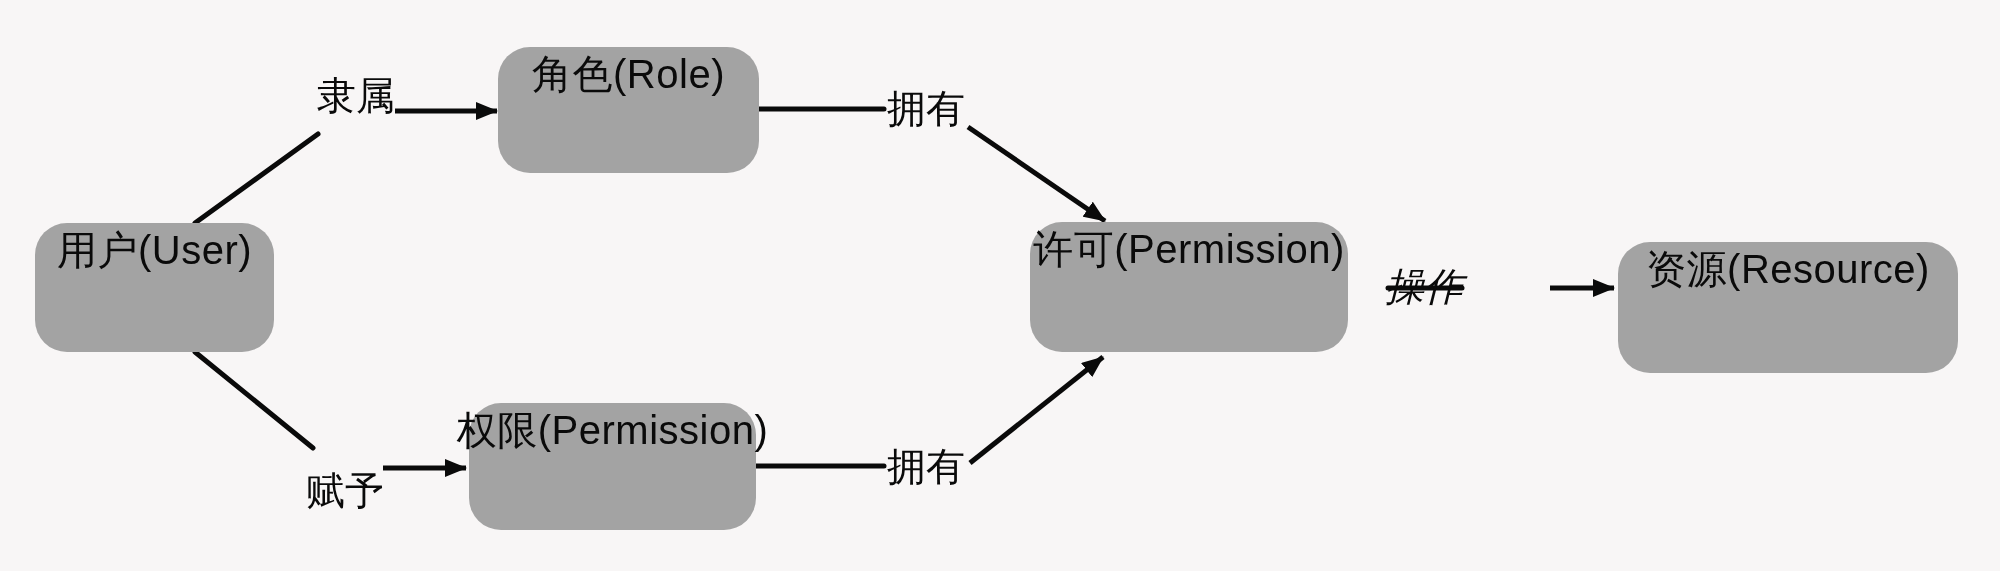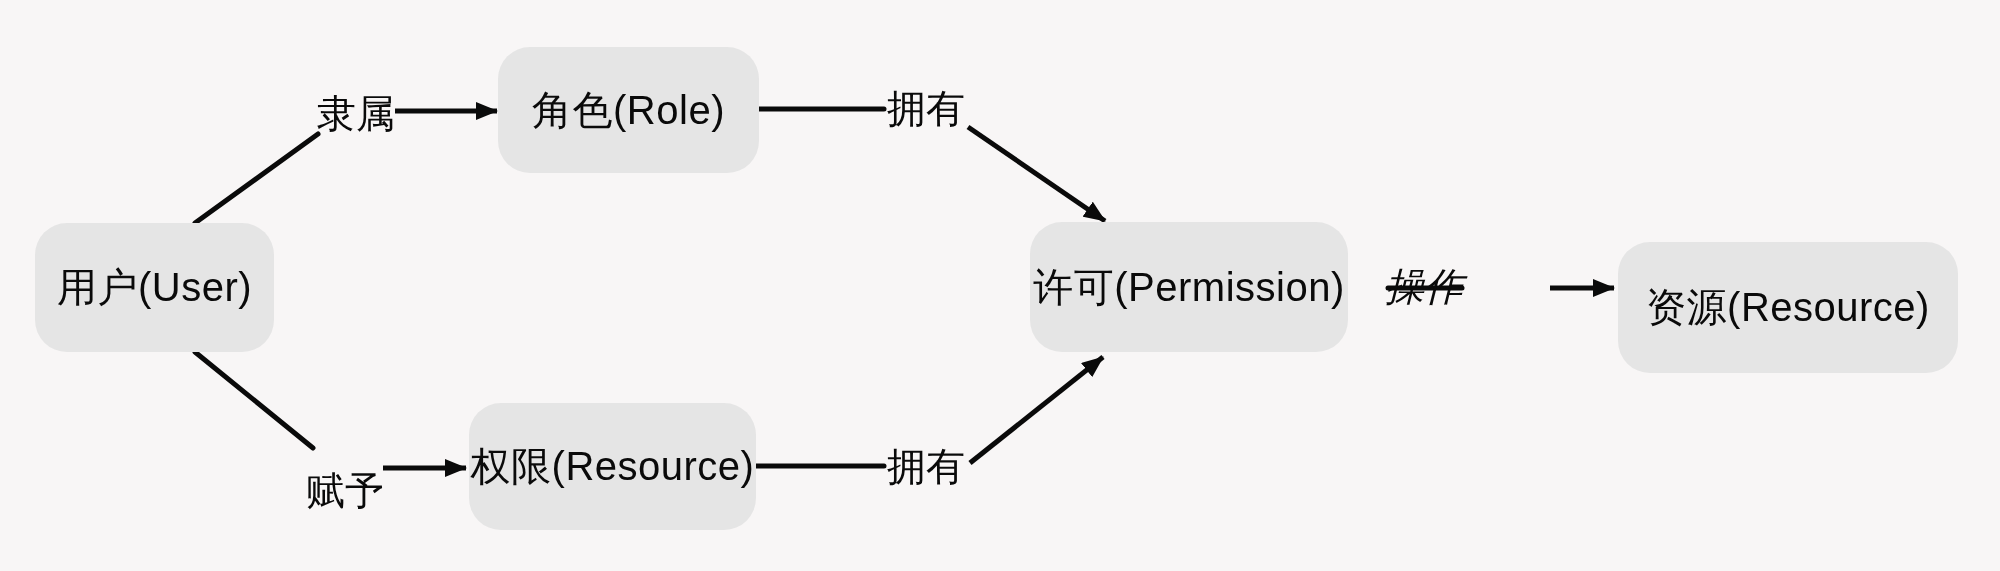--- a/index.html
+++ b/index.html
@@ -18,45 +18,44 @@
   }
   .edges-layer {
     position: absolute;
     left: 0;
     top: 0;
     width: 2000px;
     height: 571px;
   }
   .node {
     position: absolute;
-    background: #e5e5e5;
+    background: #a3a3a3;
     border-radius: 32px;
     display: flex;
-    align-items: center;
     justify-content: center;
     font-size: 40px;
     letter-spacing: 0.5px;
     white-space: nowrap;
     color: #0a0a0a;
   }
   .edge-label {
     position: absolute;
     display: flex;
     align-items: center;
     justify-content: center;
     font-size: 39px;
     white-space: nowrap;
     color: #0a0a0a;
   }
   .node-user        { left: 35px;   top: 223px; width: 239px; height: 129px; }
   .node-role        { left: 498px;  top: 47px;  width: 261px; height: 126px; }
   .node-authority   { left: 469px;  top: 403px; width: 287px; height: 127px; }
   .node-permission  { left: 1030px; top: 222px; width: 318px; height: 130px; }
   .node-resource    { left: 1618px; top: 222px; width: 340px; height: 131px; margin-top: 20px; }
-  .label-user-role            { left: 316px;  top: 92px;  width: 80px; height: 44px; }
+  .label-user-role            { left: 316px;  top: 74px;  width: 80px; height: 44px; }
   .label-role-permission      { left: 886px;  top: 87px;  width: 80px; height: 44px; }
   .label-user-authority       { left: 305px;  top: 469px; width: 80px; height: 44px; }
   .label-authority-permission { left: 886px;  top: 445px; width: 80px; height: 44px; }
   .label-permission-resource  { left: 1384px; top: 265px; width: 80px; height: 44px; font-style: italic; }
 </style>
 </head>
 <body>
 
 <div class="canvas">
 
@@ -83,21 +82,21 @@
     <line x1="1550" y1="288" x2="1614" y2="288" stroke="#0a0a0a" stroke-width="5" marker-end="url(#arrowhead)"></line>
   </svg>
 
   <div class="node node-user">
     <span>用户(User)</span>
   </div>
   <div class="node node-role">
     <span>角色(Role)</span>
   </div>
   <div class="node node-authority">
-    <span>权限(Resource)</span>
+    <span>权限(Permission)</span>
   </div>
   <div class="node node-permission">
     <span>许可(Permission)</span>
   </div>
   <div class="node node-resource">
     <span>资源(Resource)</span>
   </div>
 
   <div class="edge-label label-user-role">隶属</div>
   <div class="edge-label label-role-permission">拥有</div>

